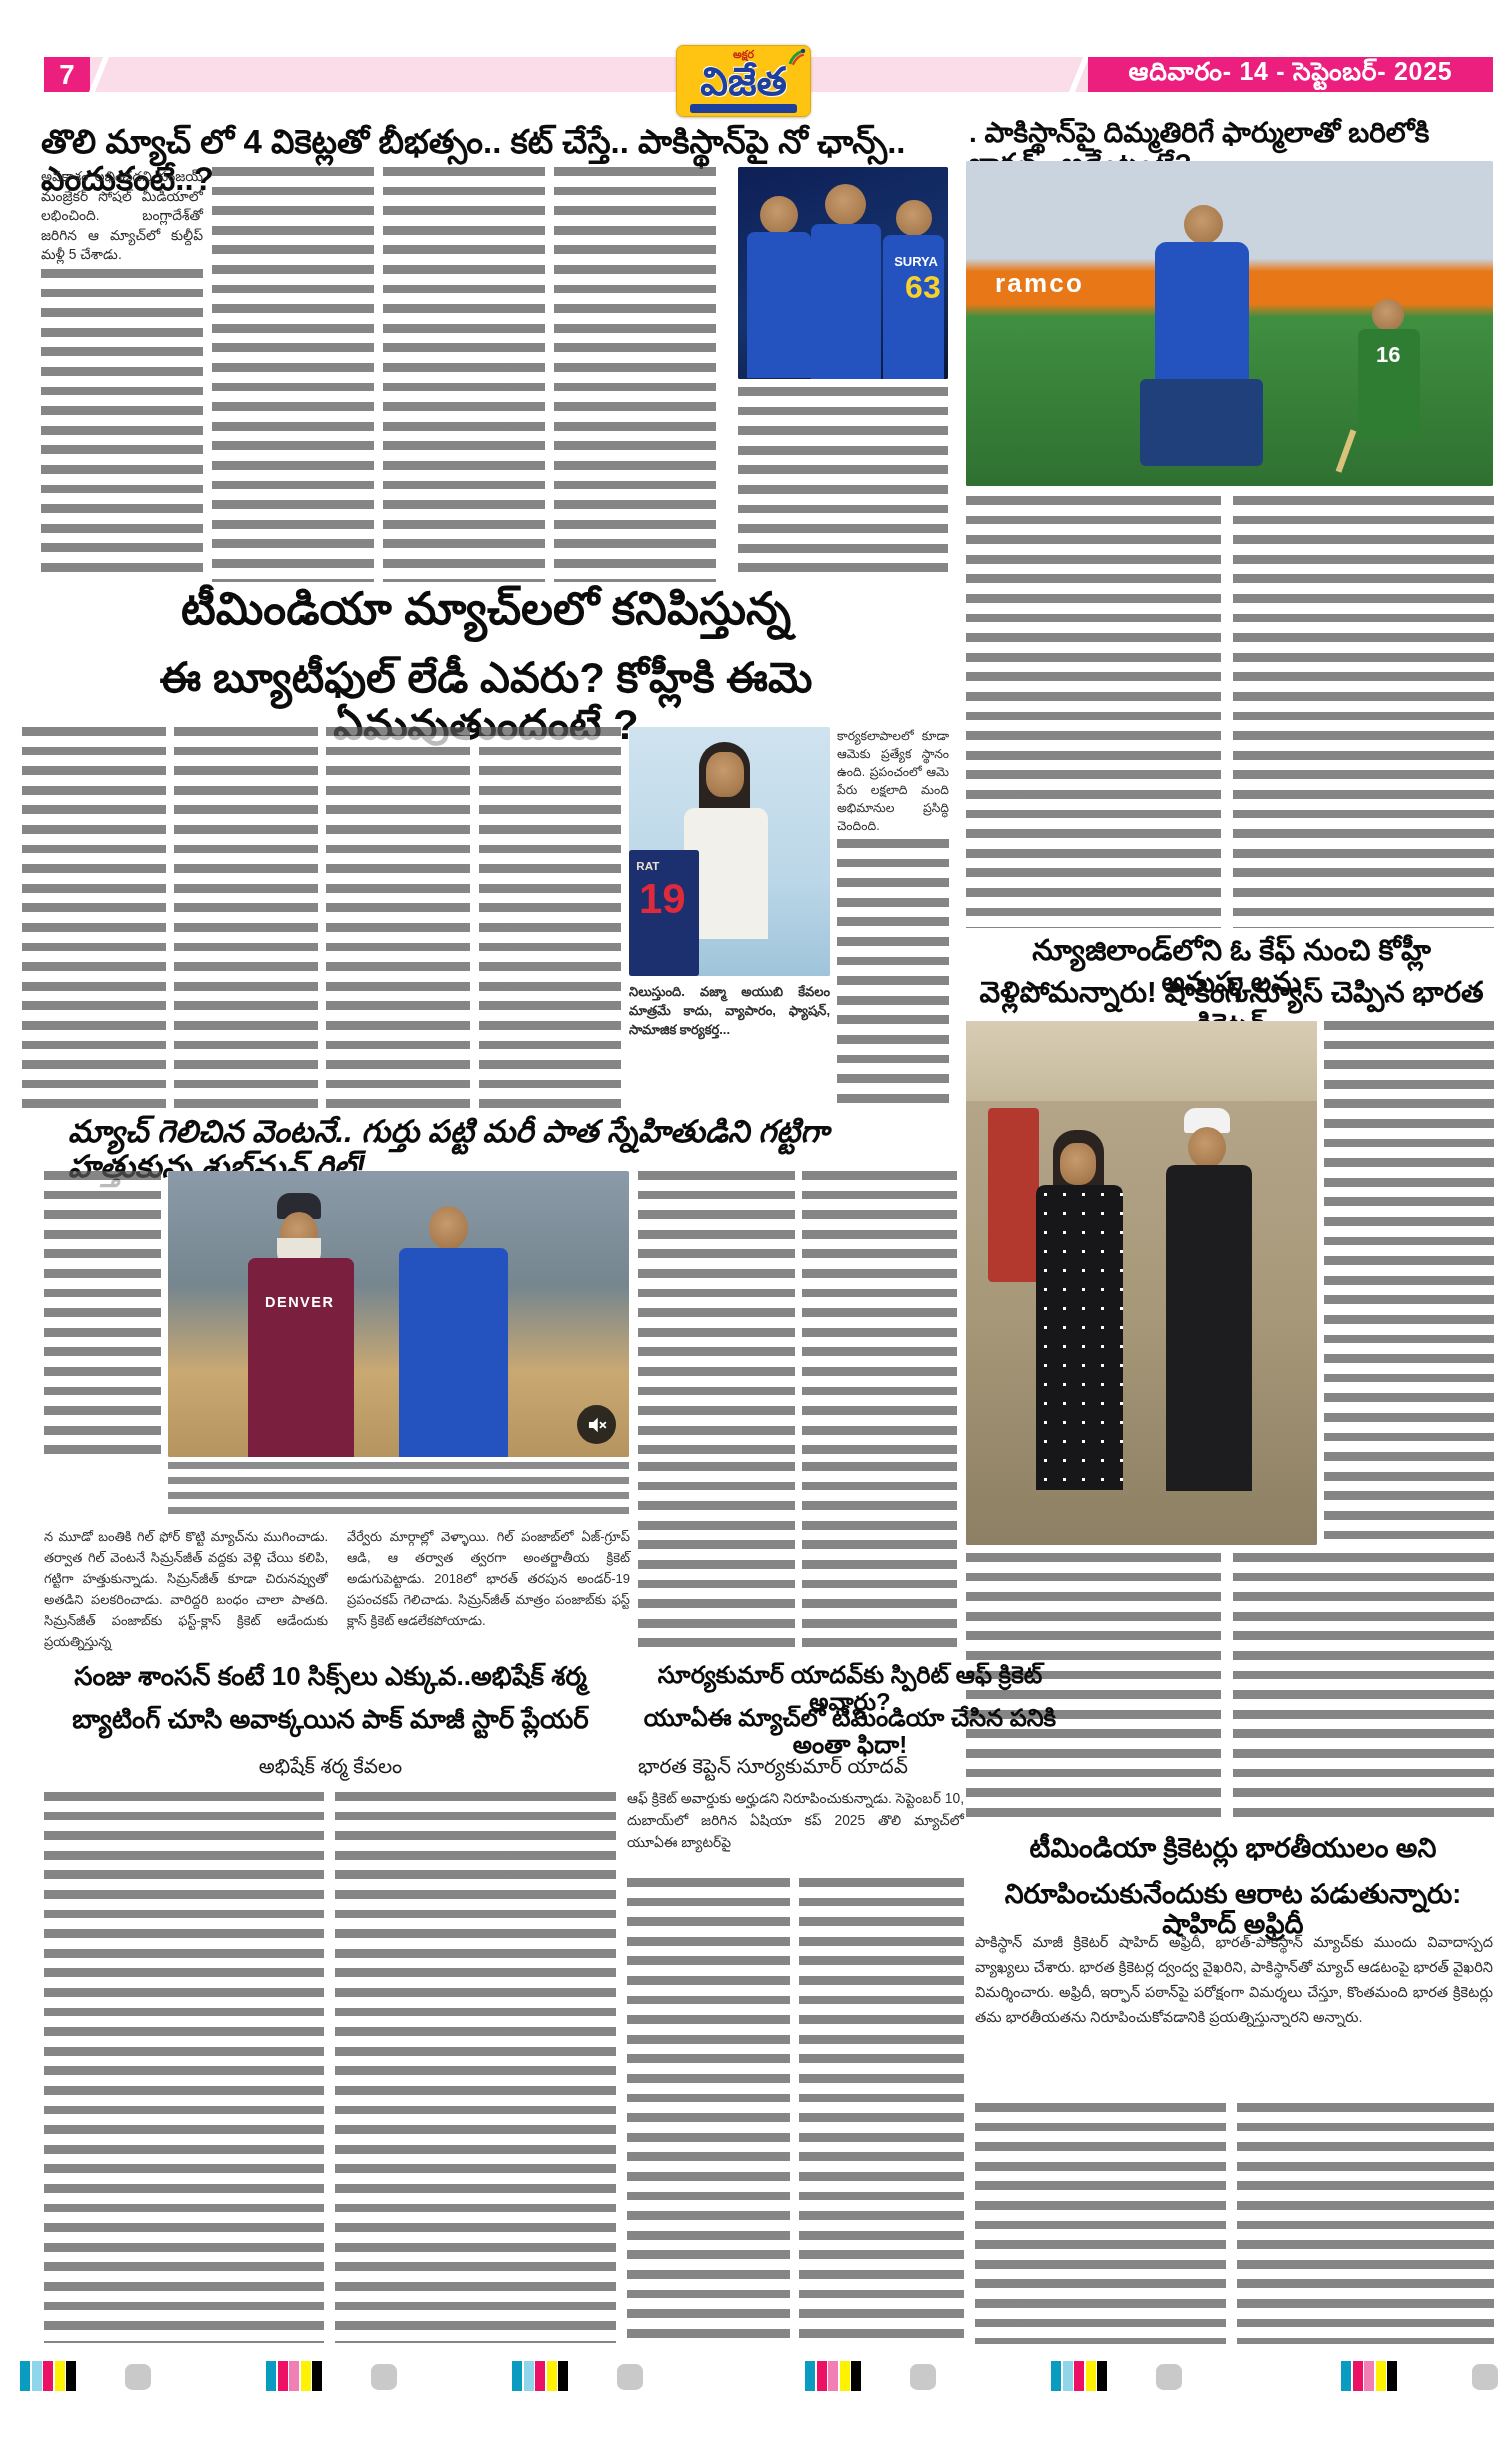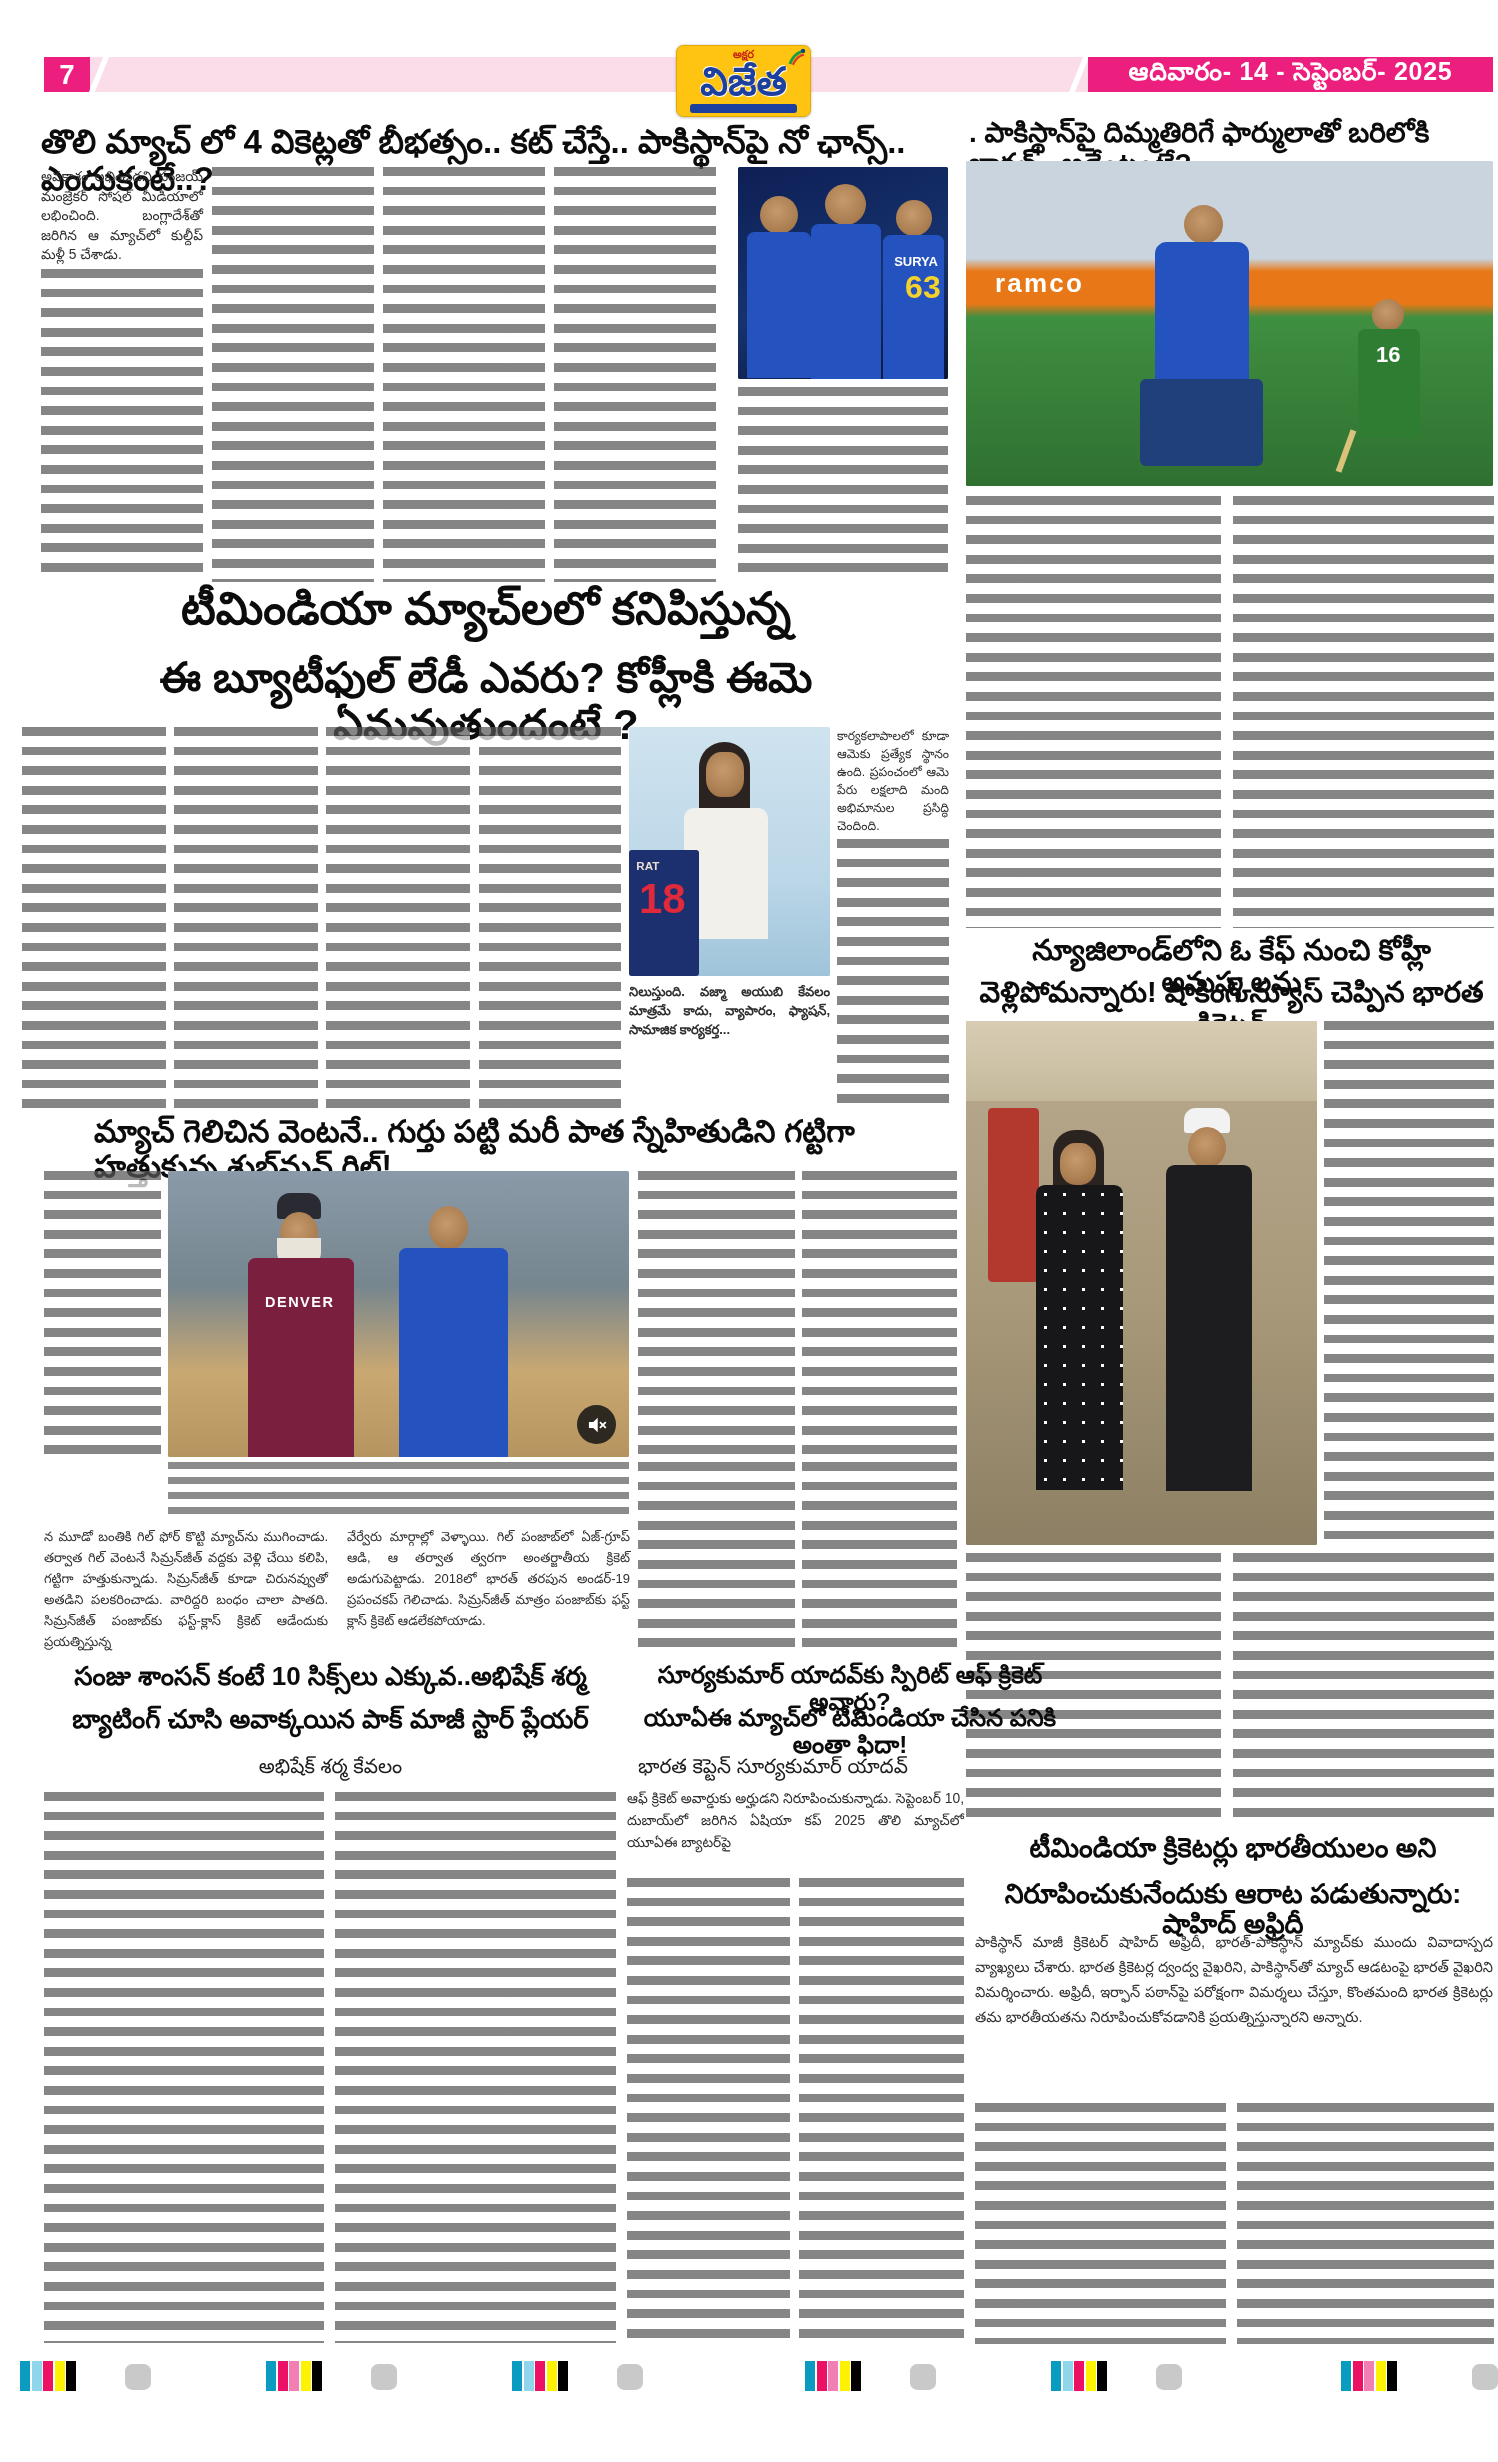--- a/index.html
+++ b/index.html
@@ -112,30 +112,30 @@
 <div class="abs greek" style="left:174px;top:727px;width:144px;height:383px;"></div>
 <div class="abs greek" style="left:326px;top:727px;width:144px;height:383px;"></div>
 <div class="abs greek" style="left:479px;top:727px;width:142px;height:383px;"></div>
 
 <div class="abs photo ph-wazma" style="left:629px;top:727px;width:201px;height:249px;">
   <div class="abs" style="left:70px;top:14.5px;width:51px;height:70px;background:#2b2320;border-radius:25px 25px 0 0;"></div>
   <div class="abs head-c" style="left:77px;top:25px;width:38px;height:45px;border-radius:40%;"></div>
   <div class="abs" style="left:55px;top:81px;width:84px;height:131px;background:#f2f0ea;border-radius:10px 10px 0 0;"></div>
   <div class="abs jersey-b" style="left:0px;top:123px;width:70px;height:126px;border-radius:2.9px;background:#1c2f6e;"></div>
   <div class="ph-label" style="left:7.3px;top:132px;font-size:11.6px;color:#e8ded2;">RAT</div>
-  <div class="ph-label" style="left:10px;top:148px;font-size:42px;color:#e02a3c;">18</div>
+  <div class="ph-label" style="left:10px;top:148px;font-size:42px;color:#e02a3c;">19</div>
 </div>
 <div class="abs caption" style="left:629px;top:982px;width:201px;height:128px;">నిలుస్తుంది. వజ్మా అయుబి కేవలం మాత్రమే కాదు, వ్యాపారం, ఫ్యాషన్, సామాజిక కార్యకర్త...</div>
 
 <div class="abs col" style="left:837px;top:727px;width:112px;height:383px;">
   <p class="bodytext" style="font-size:12.3px;line-height:18px;">కార్యకలాపాలలో కూడా ఆమెకు ప్రత్యేక స్థానం ఉంది. ప్రపంచంలో ఆమె పేరు లక్షలాది మంది అభిమానుల ప్రసిద్ధి చెందింది.</p>
   <div class="greek fill"></div>
 </div>
 
-<div class="abs hl" style="left:94px;top:1115px;width:870px;height:39px;font-size:31px;">మ్యాచ్ గెలిచిన వెంటనే.. గుర్తు పట్టి మరీ పాత స్నేహితుడిని గట్టిగా హత్తుకున్న శుభ్‌మన్ గిల్!</div>
+<div class="abs hl" style="left:68px;top:1115px;width:870px;height:39px;font-size:31px;font-style:italic;">మ్యాచ్ గెలిచిన వెంటనే.. గుర్తు పట్టి మరీ పాత స్నేహితుడిని గట్టిగా హత్తుకున్న శుభ్‌మన్ గిల్!</div>
 
 <div class="abs greek" style="left:44px;top:1171px;width:117px;height:284px;"></div>
 
 <div class="abs photo ph-gill" style="left:168px;top:1171px;width:461px;height:286px;">
   <div class="abs" style="left:109px;top:22px;width:44px;height:26px;background:#2a2a33;border-radius:13px 13px 2.9px 2.9px;"></div>
   <div class="abs head-c" style="left:112px;top:41px;width:38px;height:42px;"></div>
   <div class="abs" style="left:109px;top:67px;width:44px;height:29px;background:#e8e4da;border-radius:0 0 14.5px 14.5px;"></div>
   <div class="abs jersey-m" style="left:80px;top:87px;width:106px;height:199px;"></div>
   <div class="ph-label" style="left:97px;top:123px;font-size:14.5px;letter-spacing:1.5px;">DENVER</div>
   <div class="abs head-c" style="left:261px;top:35px;width:39px;height:44px;"></div>

